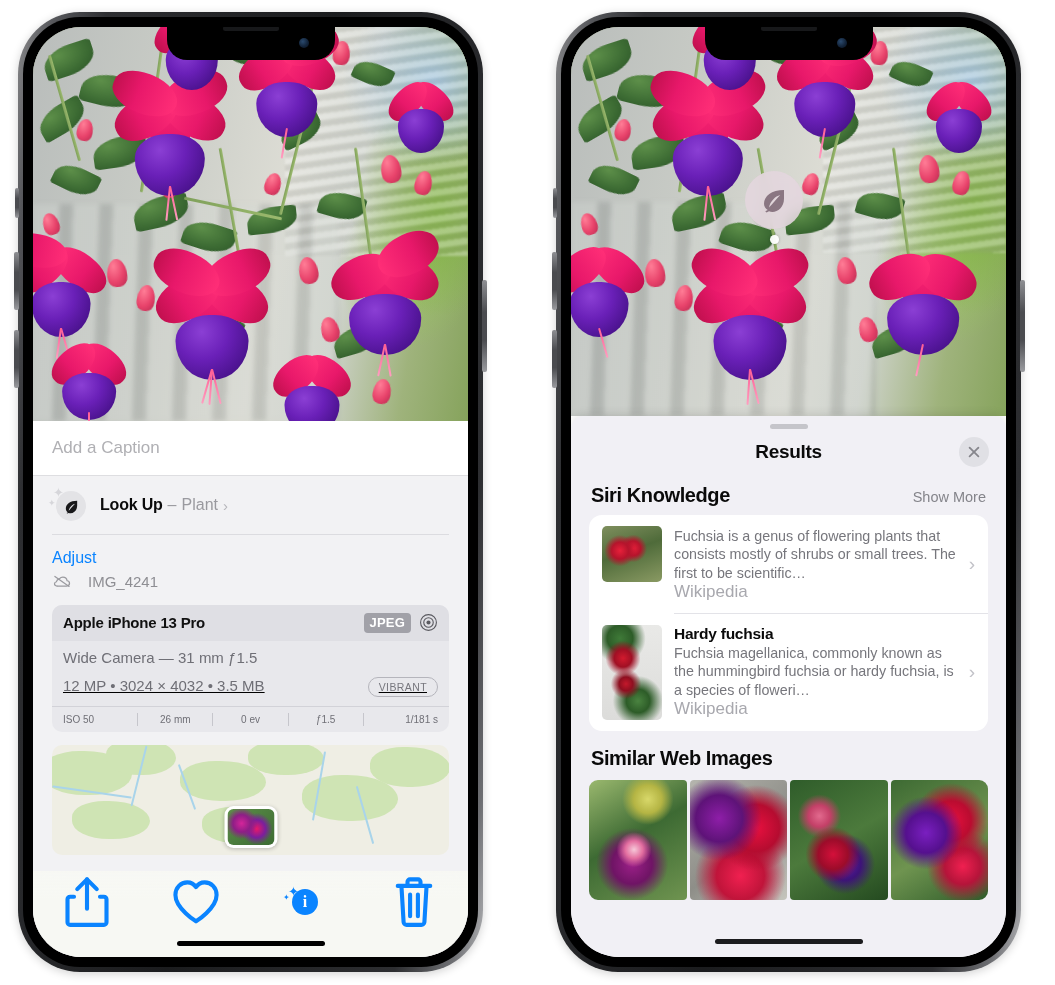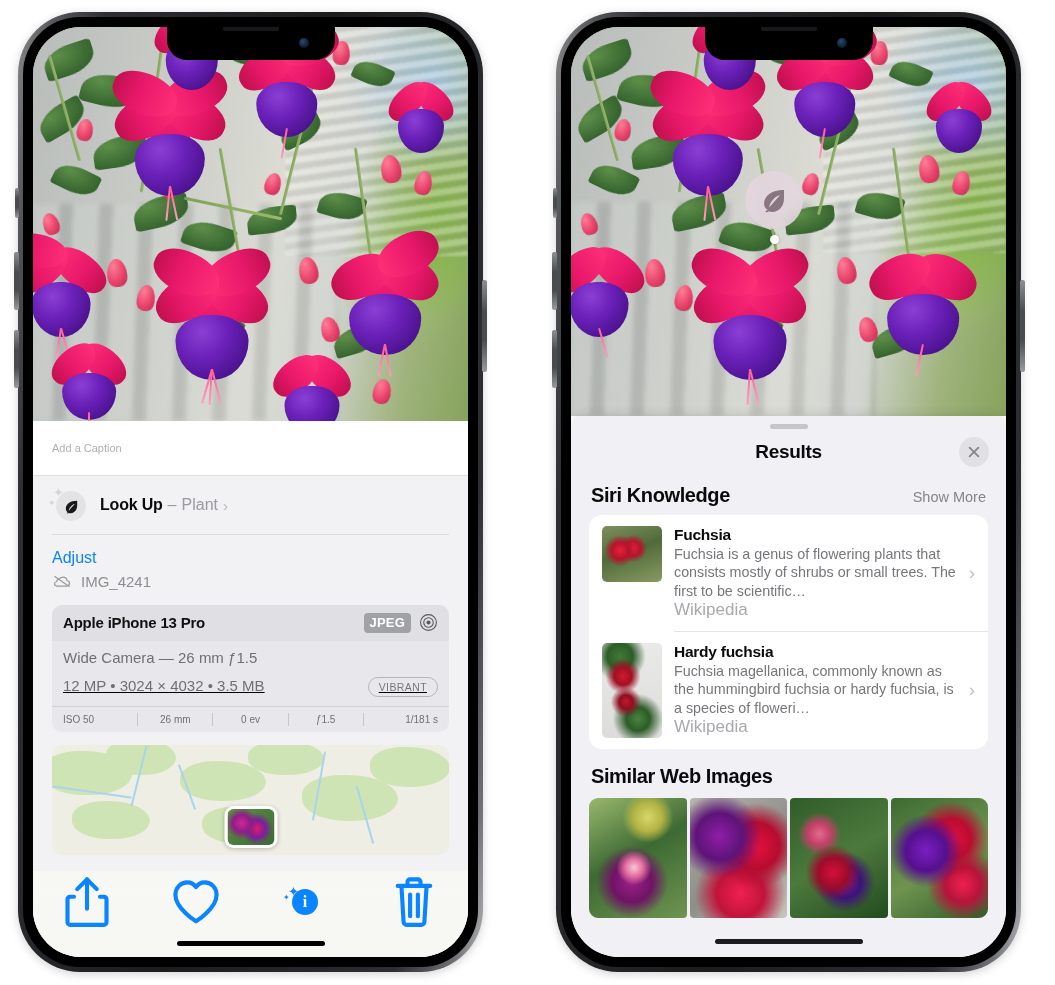--- a/index.html
+++ b/index.html
@@ -175,21 +175,21 @@
     background: #f2f2f4;
     overflow: hidden;
   }
   .caption-row {
     background: #ffffff;
     height: 55px;
     display: flex; align-items: center;
     padding: 0 19px;
     border-bottom: .5px solid #dedee1;
   }
-  .caption-placeholder { font-size: 11px; color: #b0b0b4; }
+  .caption-placeholder { font-size: 17px; color: #b0b0b4; }
 
   .lookup-row {
     height: 58px;
     display: flex; align-items: center;
     padding: 0 19px;
     position: relative;
   }
   .lookup-icon-wrap { position: relative; width: 34px; height: 34px; margin-right: 14px; }
   .lookup-circle {
     position: absolute; left: 4px; top: 3px;
@@ -205,21 +205,21 @@
   .lookup-sub { font-size: 16px; font-weight: 400; color: #9a9a9f; margin-left: 5px; }
   .chev-sm { margin-left: 5px; color: #b6b6bb; font-size: 15px; font-weight: 300; }
   .divider { height: .5px; background: #dcdce0; margin: 0 19px; }
 
   .date-row {
     padding: 14px 19px 0 19px;
     display: flex; align-items: flex-start; justify-content: space-between;
   }
   .date-text { font-size: 16px; font-weight: 700; color: #111; letter-spacing: -.25px; }
   .adjust-link { font-size: 16px; color: #0a84ff; }
-  .file-row { display: flex; align-items: center; padding: 6px 19px 0 19px; gap: 9px; }
+  .file-row { display: flex; align-items: center; padding: 6px 19px 0 19px; gap: 16px; }
   .file-row svg { width: 20px; height: 14px; }
   .file-name { font-size: 15px; color: #8e8e93; }
 
   .camera-card {
     margin: 15px 19px 0 19px;
     background: #e8e8ec;
     border-radius: 10px;
     overflow: hidden;
   }
   .cam-head {
@@ -590,21 +590,21 @@
             <span class="cam-head-right">
               <span class="badge-jpeg">JPEG</span>
               <svg class="aperture-icon" viewBox="0 0 24 24">
                 <circle cx="12" cy="12" r="10" fill="none" stroke="#5a5a60" stroke-width="1.4"></circle>
                 <circle cx="12" cy="12" r="6" fill="none" stroke="#5a5a60" stroke-width="1.4"></circle>
                 <circle cx="12" cy="12" r="2.6" fill="#5a5a60"></circle>
               </svg>
             </span>
           </div>
           <div class="cam-body">
-            <div class="cam-lens">Wide Camera — 26 mm ƒ1.5</div>
+            <div class="cam-lens">Wide Camera — 31 mm ƒ1.5</div>
             <div class="cam-specs-row">
               <span class="cam-specs">12 MP • 3024 × 4032 • 3.5 MB</span>
               <span class="badge-vibrant">VIBRANT</span>
             </div>
           </div>
           <div class="exif-row">
             <span class="exif-item">ISO 50</span>
             <span class="exif-sep"></span>
             <span class="exif-item">26 mm</span>
             <span class="exif-sep"></span>
@@ -795,21 +795,20 @@
 
         <div class="section-head">
           <span class="section-title">Siri Knowledge</span>
           <span class="show-more">Show More</span>
         </div>
 
         <div class="card">
           <div class="k-row">
             <span class="k-thumb thumb-a"></span>
             <span class="k-text">
-              <span class="k-title" style="display:block">Fuchsia</span>
               <span class="k-desc" style="display:block">Fuchsia is a genus of flowering plants that consists mostly of shrubs or small trees. The first to be scientific…</span>
               <span class="k-src" style="display:block">Wikipedia</span>
             </span>
             <span class="k-chev">›</span>
           </div>
           <div class="k-div"></div>
           <div class="k-row">
             <span class="k-thumb tall thumb-b"></span>
             <span class="k-text">
               <span class="k-title" style="display:block">Hardy fuchsia</span>

